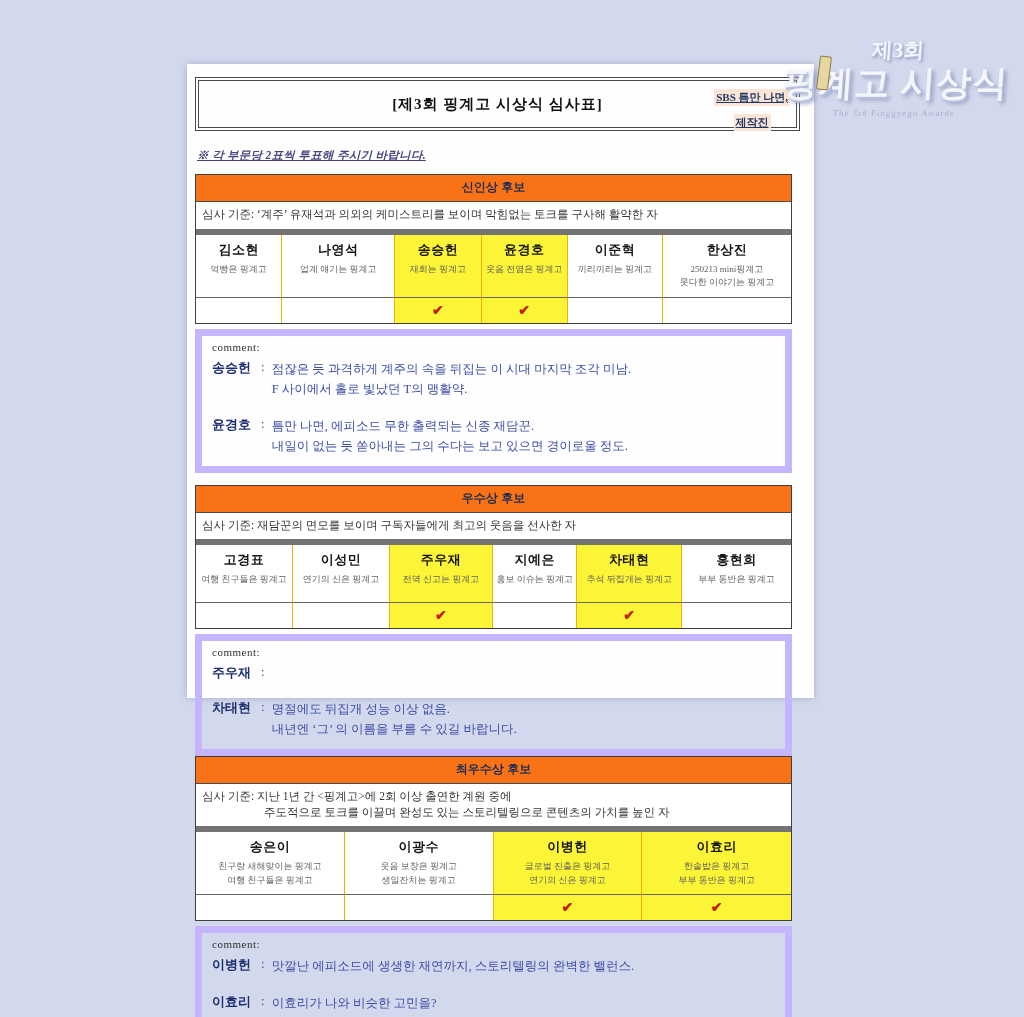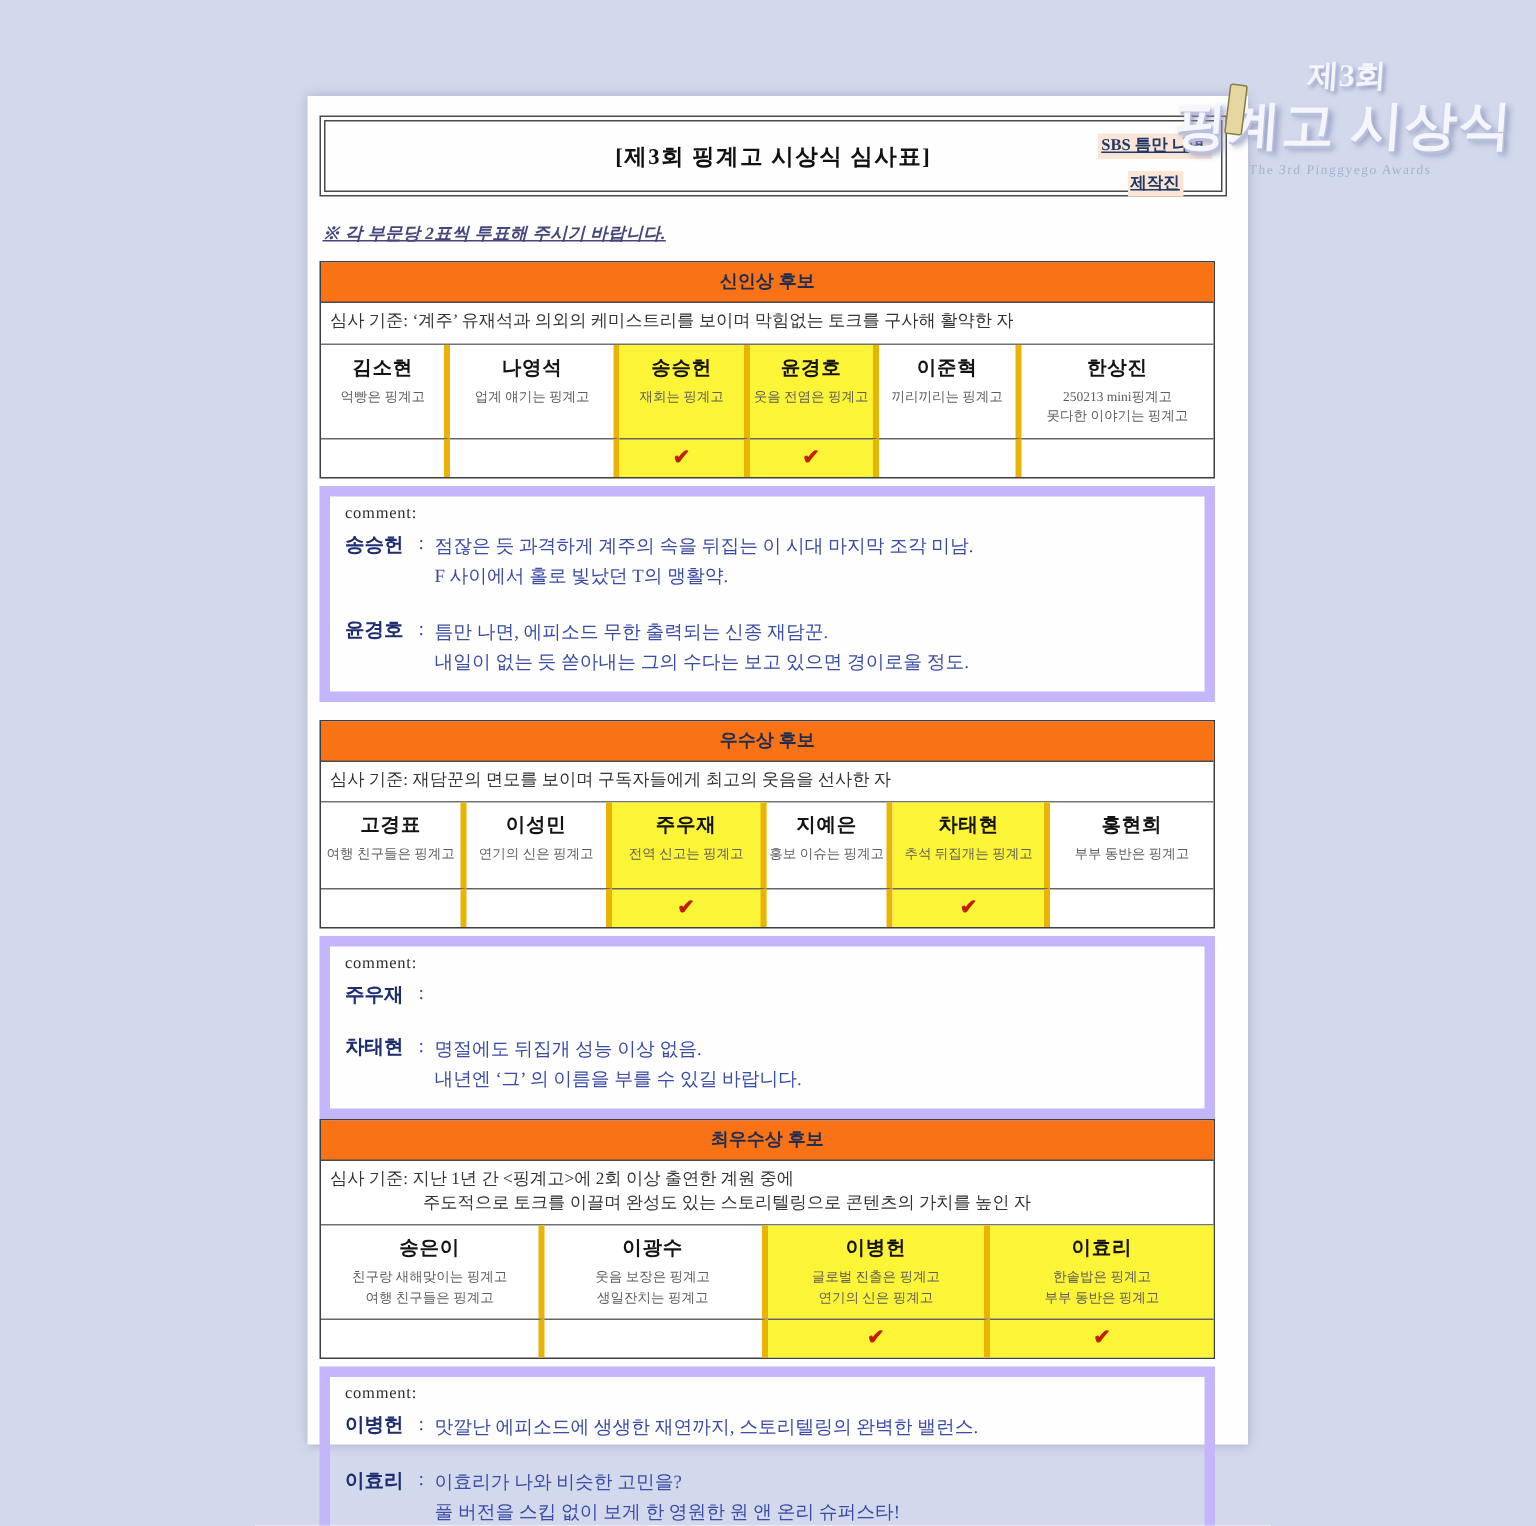--- a/index.html
+++ b/index.html
@@ -4,21 +4,21 @@
 <style>
   * { margin:0; padding:0; box-sizing:border-box; }
   html,body { width:1024px; height:1017px; overflow:hidden; }
   body {
     background:#d3d9ec;
     font-family:"Liberation Serif","DejaVu Serif",serif;
     position:relative;
   }
   
   .page {
-    position:absolute; left:205px; top:64px; width:627px; height:899px;
+    position:absolute; left:187px; top:64px; width:627px; height:634px;
     background:#fefefe;
     box-shadow:0 0 7px rgba(110,120,160,.45);
     padding:13px 14px 0 8px;
   }
   
   .title-box-outer { border:1px solid #4a4a4a; padding:2px; }
   .title-box {
     border:1px solid #4a4a4a; height:48px; position:relative;
     display:flex; align-items:center; justify-content:center;
   }
@@ -37,29 +37,29 @@
   }
   
   .tbl { width:597px; border:1.5px solid #3f3f3f; background:#fff; }
   .tbl-hdr {
     background:#f97316; border-bottom:1px solid #4a4a4a;
     text-align:center; font-size:12px; font-weight:bold; color:#1f2d52;
     padding:4px 0 5px;
     font-family:"Liberation Sans","DejaVu Sans",sans-serif;
   }
   .tbl-crit {
-    border-bottom:1px solid #737373; font-size:11.5px; color:#333;
+    border-bottom:6px solid #737373; font-size:11.5px; color:#333;
     padding:5px 6px 6px; line-height:1.35;
   }
   .tbl-crit .crit2 { padding-left:62px; }
   .grid { display:grid; }
   .g6a { grid-template-columns:14.5% 19% 14.5% 14.5% 16% 21.5%; }
   .g6b { grid-template-columns:16.3% 16.3% 17.3% 14.2% 17.6% 18.3%; }
   .g4  { grid-template-columns:25% 25% 25% 25%; }
-  .cand, .chk { border-right:4px solid #eab308; }
+  .cand, .chk { border-right:1px solid #eab308; }
   .g6a > div:nth-child(6n), .g6b > div:nth-child(6n), .g4 > div:nth-child(4n) { border-right:none; }
   .cand { padding:6px 2px 7px; text-align:center; min-height:57px; }
   .cand .nm { font-size:13px; font-weight:bold; color:#141414; letter-spacing:.5px; }
   .cand .ds { font-size:9px; color:#5d5d5d; margin-top:4px; line-height:1.5; }
   .chk {
     border-top:1px solid #666; min-height:25px; text-align:center;
     font-size:14px; font-weight:bold; color:#c02000; line-height:25px;
   }
   .hl { background:#fcf437; }
   

